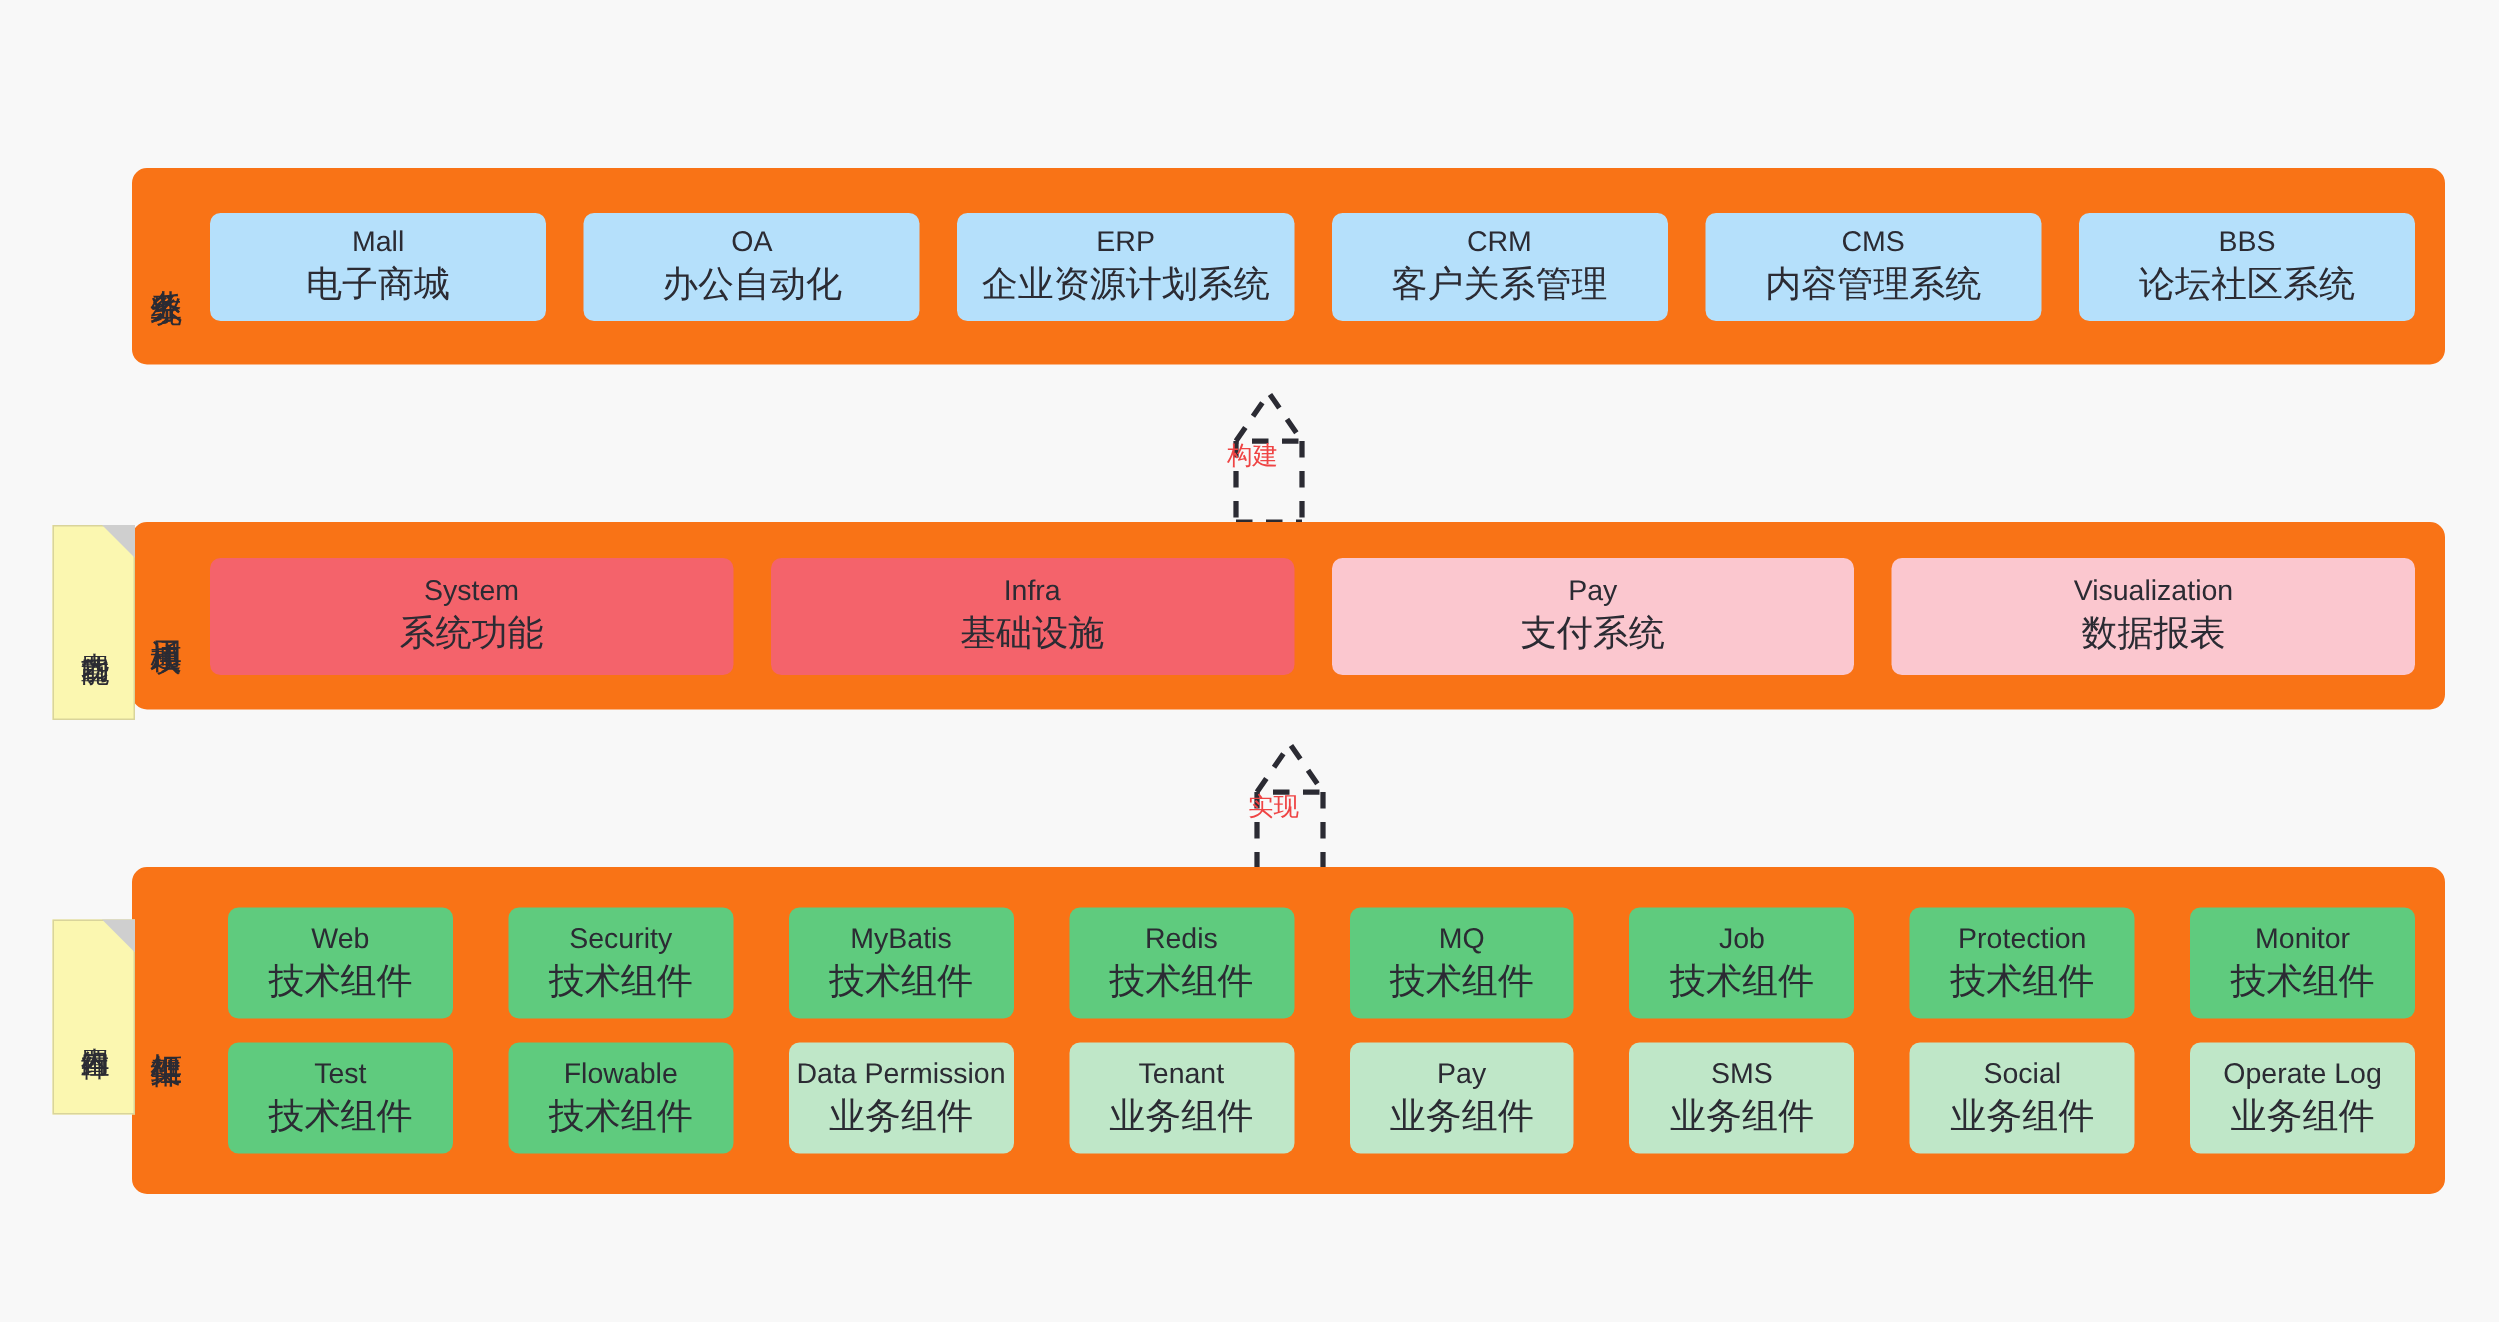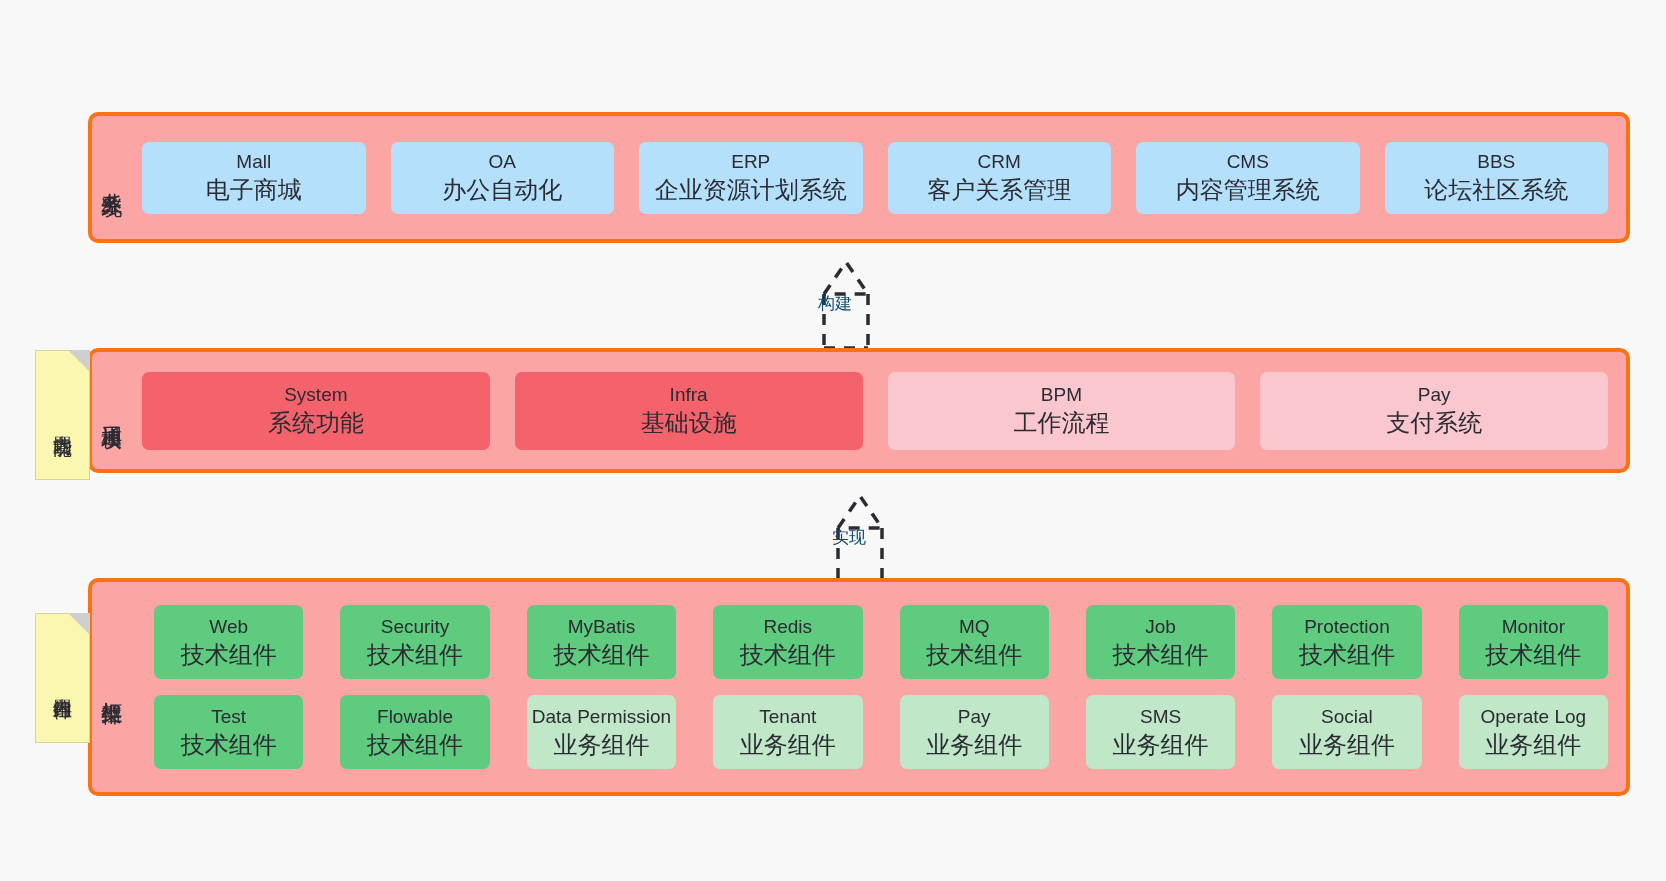--- a/index.html
+++ b/index.html
@@ -9,22 +9,22 @@
     font-family:"Liberation Sans","DejaVu Sans",sans-serif;
     color:#333340;
     overflow:hidden;
     position:relative;
   }
   .canvas{position:absolute;inset:0;}
 
   
   .layer{
     position:absolute;
-    background:#fca5a5;
-    border:4px solid #f97316;
+    background:#f97316;
+    border:2px solid #f97316;
     border-radius:10px;
     box-sizing:border-box;
     display:flex;
     align-items:stretch;
   }
   .layer-title{
     width:40px;
     flex:0 0 40px;
     display:flex;
     align-items:center;
@@ -110,21 +110,21 @@
   }
   #note-function  {left:35px; top:350px; height:130px;}
   #note-component {left:35px; top:613px; height:130px;}
 
   
   .uml{position:absolute;}
   .uml svg{display:block;overflow:visible;}
   .uml-label{
     position:absolute;
     font-size:17px;
-    color:#0c4a6e;
+    color:#ef4444;
     background:transparent;
     white-space:nowrap;
   }
   #arrow-build {left:756px; top:258px; width:150px; height:90px;}
   #arrow-build .uml-label{left:62px; top:34px;}
   #arrow-impl  {left:770px; top:492px; width:150px; height:90px;}
   #arrow-impl  .uml-label{left:62px; top:34px;}
 </style>
 </head>
 <body>
@@ -180,26 +180,26 @@
       <div class="row">
         <div class="card c-red">
           <span>System</span>
           <span class="sub">系统功能</span>
         </div>
         <div class="card c-red">
           <span>Infra</span>
           <span class="sub">基础设施</span>
         </div>
         <div class="card c-pink">
-          <span>BPM</span>
-          <span class="sub">工作流程</span>
-        </div>
-        <div class="card c-pink">
           <span>Pay</span>
           <span class="sub">支付系统</span>
+        </div>
+        <div class="card c-pink">
+          <span>Visualization</span>
+          <span class="sub">数据报表</span>
         </div>
       </div>
     </div>
   </div>
 
   <div class="uml" id="arrow-impl">
     <svg width="150" height="90" viewBox="0 0 150 90">
       <path d="M 68 36 L 68 90" stroke="#2b2b33" stroke-width="3.5" fill="none" stroke-dasharray="11 9"></path>
       <path d="M 112 36 L 112 90" stroke="#2b2b33" stroke-width="3.5" fill="none" stroke-dasharray="11 9"></path>
       <path d="M 68 90 L 112 90" stroke="#2b2b33" stroke-width="3.5" fill="none" stroke-dasharray="11 9"></path>

